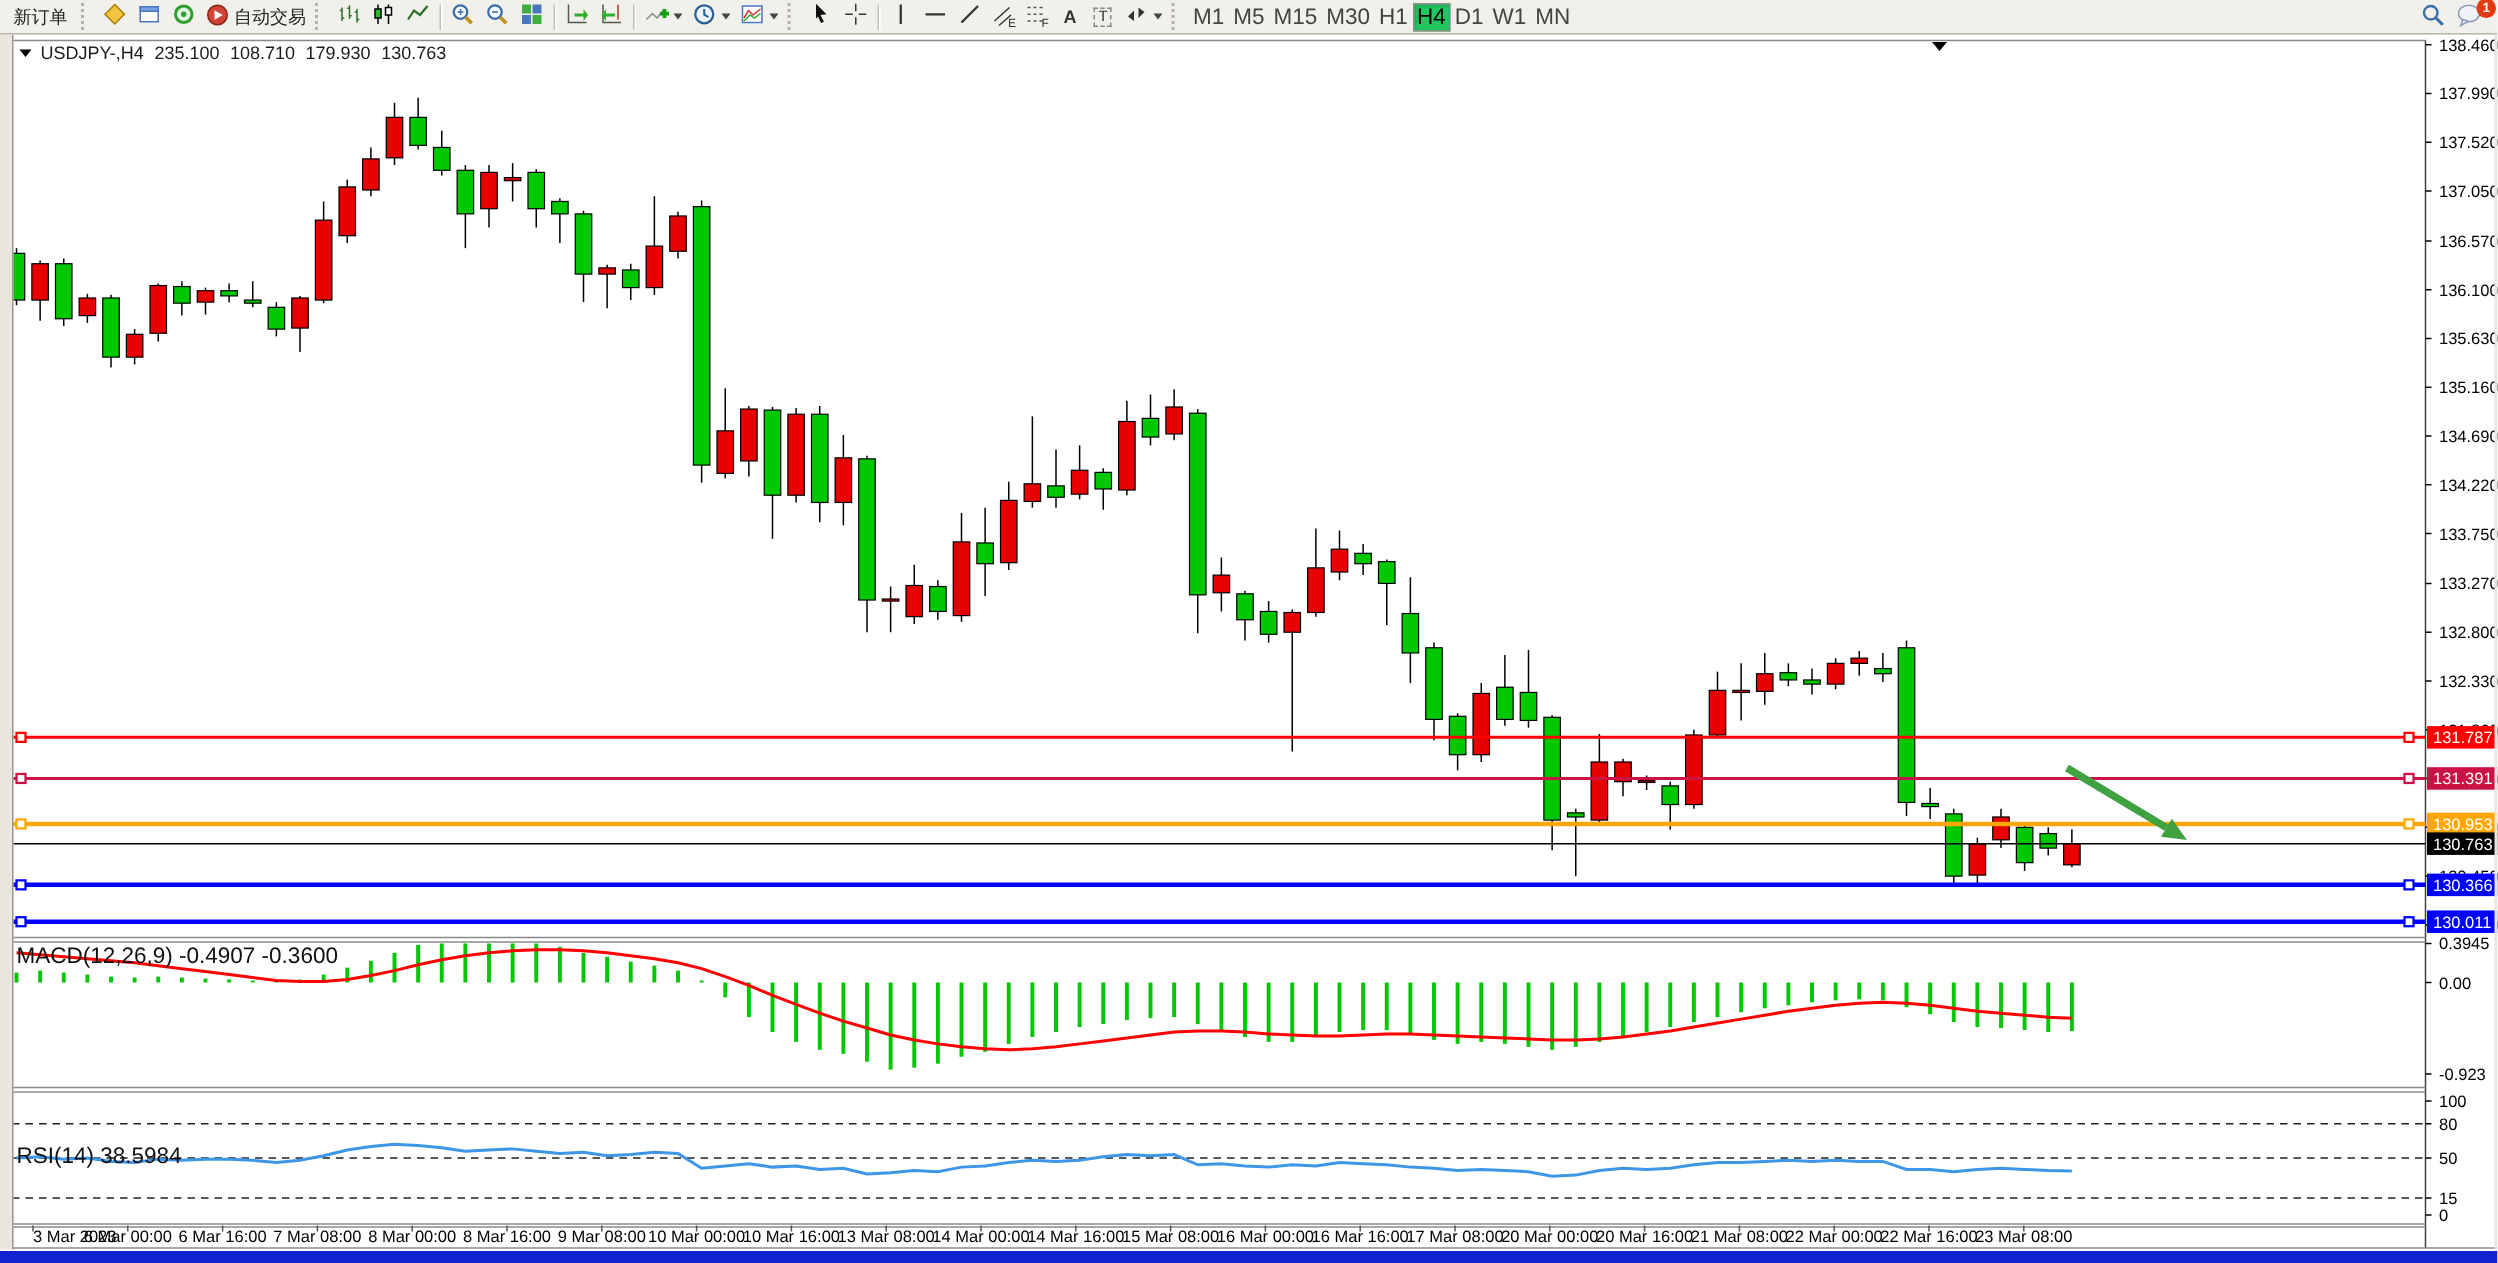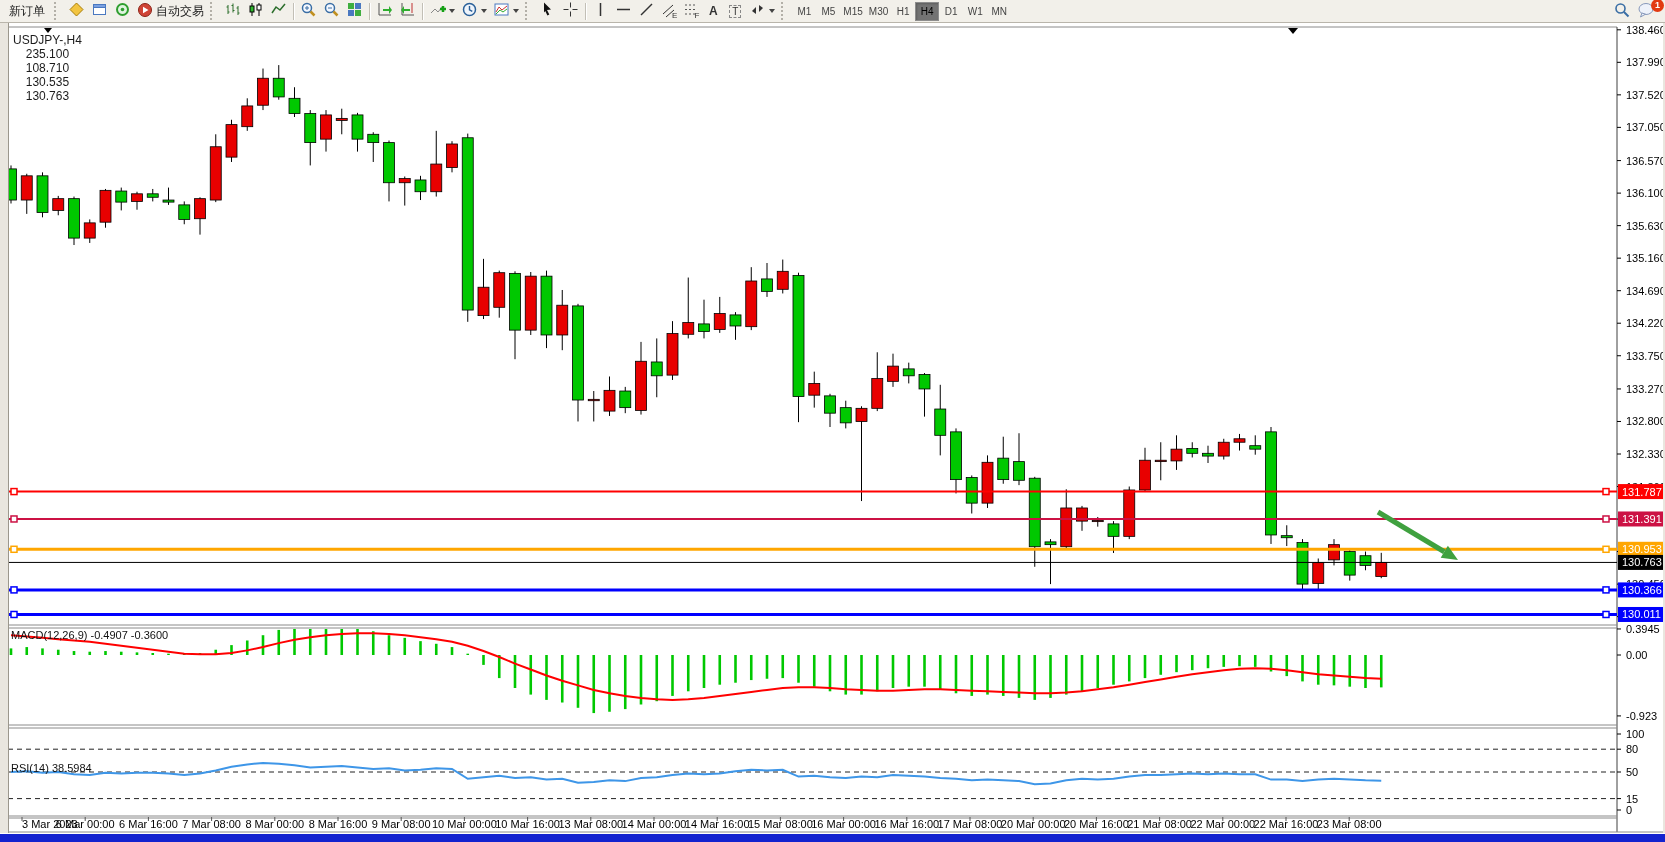--- a/index.html
+++ b/index.html
@@ -8,39 +8,39 @@
   
   .toolbar{position:absolute;left:0;top:0;width:1665px;height:23px;background:#f2f0ea;
     border-bottom:1px solid #b9b5ab;display:flex;align-items:center;z-index:30;padding-left:3px;box-sizing:border-box;}
   .tb-btn{height:18px;min-width:22px;display:flex;align-items:center;justify-content:center;
     border:1px solid transparent;font-size:12px;color:#222;cursor:default;padding:0 2px;box-sizing:border-box;}
   .tb-text{padding:0 5px;white-space:nowrap;}
   .grip{width:6px;height:18px;border-left:2px dotted #b3b0a8;margin:0 3px;}
   .sep{width:1px;height:17px;background:#c2bfb6;margin:0 3px;box-shadow:1px 0 0 #fff;}
   .caret{width:0;height:0;border-left:3px solid transparent;border-right:3px solid transparent;
     border-top:4px solid #444;margin-left:3px;}
-  .tf-btn{font-size:10px;color:#444;min-width:24px;height:19px;}
-  .tf-btn.active{border:1px solid #8d8d8d;background:#737373;box-shadow:inset 1px 1px 2px rgba(0,0,0,.18);color:#000;}
+  .tf-btn{font-size:15px;color:#444;min-width:24px;height:19px;}
+  .tf-btn.active{border:1px solid #8d8d8d;background:#22c55e;box-shadow:inset 1px 1px 2px rgba(0,0,0,.18);color:#000;}
   .tb-right{margin-left:auto;display:flex;align-items:center;margin-right:6px;}
   .badge{position:absolute;top:-4px;right:-6px;background:#e23a12;color:#fff;border-radius:8px;
     font-size:9px;min-width:13px;height:13px;line-height:13px;text-align:center;font-weight:bold;}
   .chat-wrap{position:relative;}
   .sub{font-size:8px;color:#333;margin-left:-3px;margin-top:8px;}
   .toolA{font-size:12px;font-weight:bold;color:#333;}
   .toolT{font-size:10px;color:#333;border:1px dashed #888;padding:0 2px;line-height:11px;}
   
   .edge-left{position:absolute;left:0;top:23px;width:8px;height:810px;background:#e9e6df;border-right:1px solid #9b978d;z-index:20;}
   .edge-right{position:absolute;right:0;top:23px;width:2px;height:810px;background:#e9e6df;z-index:20;}
   .statusbar{position:absolute;left:0;top:834px;width:1665px;height:8px;background:#1322cf;z-index:25;}
   
-  .sym-header{position:absolute;left:13px;top:28px;z-index:10;font-size:12px;color:#1c1c1c;display:flex;align-items:center;flex-direction:column;}
+  .sym-header{position:absolute;left:13px;top:28px;z-index:10;font-size:12px;color:#1c1c1c;display:flex;align-items:center;}
   .sym-header .tri{width:0;height:0;border-left:4px solid transparent;border-right:4px solid transparent;
     border-top:5px solid #000;margin-right:6px;}
   .sym-header span{margin-right:7px;}
-  .panel-label{position:absolute;left:11px;z-index:10;font-size:11px;color:#111;}
+  .panel-label{position:absolute;left:11px;z-index:10;font-size:15px;color:#111;}
   #chart-host{position:absolute;left:0;top:0;width:1665px;height:842px;z-index:1;}
   svg text{font-family:"Liberation Sans","DejaVu Sans",sans-serif;}
 </style>
 </head>
 <body>
 
 <div class="screen">
 
   <div class="toolbar">
     <div class="tb-btn tb-text">新订单</div>
@@ -692,19 +692,19 @@
           <line x1="1349.2" y1="817" x2="1349.2" y2="821" stroke="#555"></line>
           <text x="1349.2" y="828" text-anchor="middle">23 Mar 08:00</text>
         </g>
       </svg></div>
 
   <div class="sym-header">
     <span class="tri"></span>
     <span>USDJPY-,H4</span>
     <span>235.100</span>
     <span>108.710</span>
-    <span>130.535</span>
+    <span>179.930</span>
     <span>130.763</span>
   </div>
 
   <div class="panel-label" style="top:629px;">MACD(12,26,9) -0.4907 -0.3600</div>
   <div class="panel-label" style="top:762px;">RSI(14) 38.5984</div>
 </div>
 
 </body></html>

